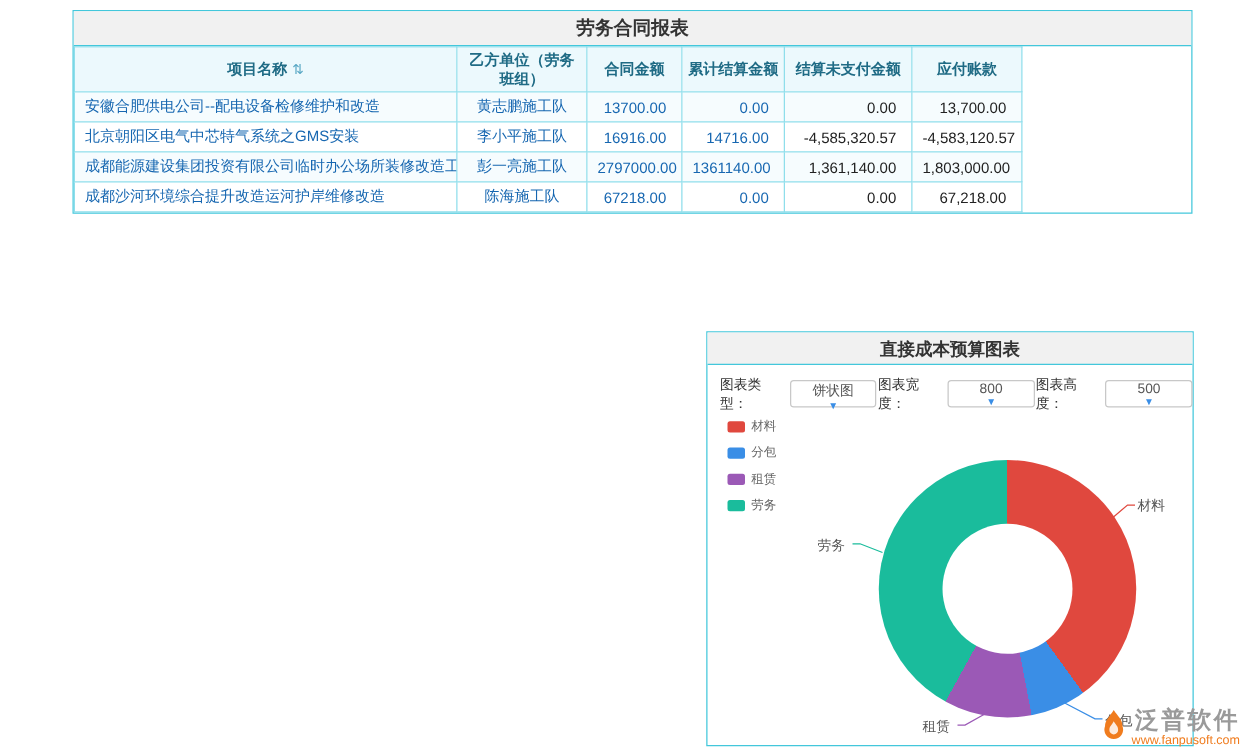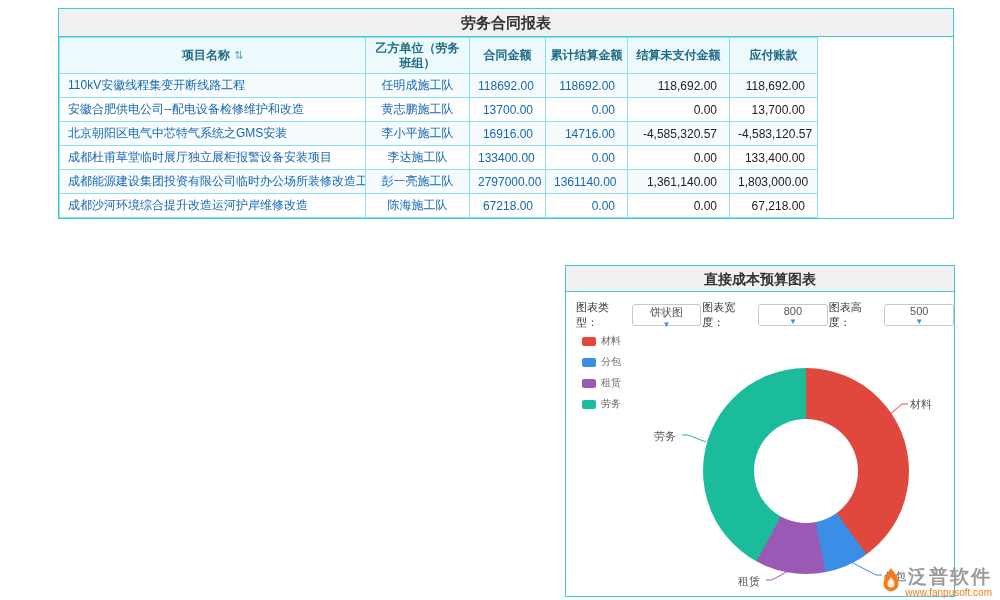--- a/index.html
+++ b/index.html
@@ -85,50 +85,34 @@
         </th>
         <th>乙方单位（劳务班组）</th>
         <th>合同金额</th>
         <th>累计结算金额</th>
         <th>结算未支付金额</th>
         <th>应付账款</th>
       </tr>
     </thead>
     <tbody>
         <tr>
-          <td class="left link">110kV安徽线程集变开断线路工程</td>
-          <td class="center link">任明成施工队</td>
-          <td class="amt link">118692.00</td>
-          <td class="amt link">118692.00</td>
-          <td class="amt dark">118,692.00</td>
-          <td class="amt dark">118,692.00</td>
-        </tr>
-        <tr>
           <td class="left link">安徽合肥供电公司--配电设备检修维护和改造</td>
           <td class="center link">黄志鹏施工队</td>
           <td class="amt link">13700.00</td>
           <td class="amt link">0.00</td>
           <td class="amt dark">0.00</td>
           <td class="amt dark">13,700.00</td>
         </tr>
         <tr>
           <td class="left link">北京朝阳区电气中芯特气系统之GMS安装</td>
           <td class="center link">李小平施工队</td>
           <td class="amt link">16916.00</td>
           <td class="amt link">14716.00</td>
           <td class="amt dark">-4,585,320.57</td>
           <td class="amt dark">-4,583,120.57</td>
-        </tr>
-        <tr>
-          <td class="left link">成都杜甫草堂临时展厅独立展柜报警设备安装项目</td>
-          <td class="center link">李达施工队</td>
-          <td class="amt link">133400.00</td>
-          <td class="amt link">0.00</td>
-          <td class="amt dark">0.00</td>
-          <td class="amt dark">133,400.00</td>
         </tr>
         <tr>
           <td class="left link">成都能源建设集团投资有限公司临时办公场所装修改造工程EPC</td>
           <td class="center link">彭一亮施工队</td>
           <td class="amt link">2797000.00</td>
           <td class="amt link">1361140.00</td>
           <td class="amt dark">1,361,140.00</td>
           <td class="amt dark">1,803,000.00</td>
         </tr>
         <tr>

